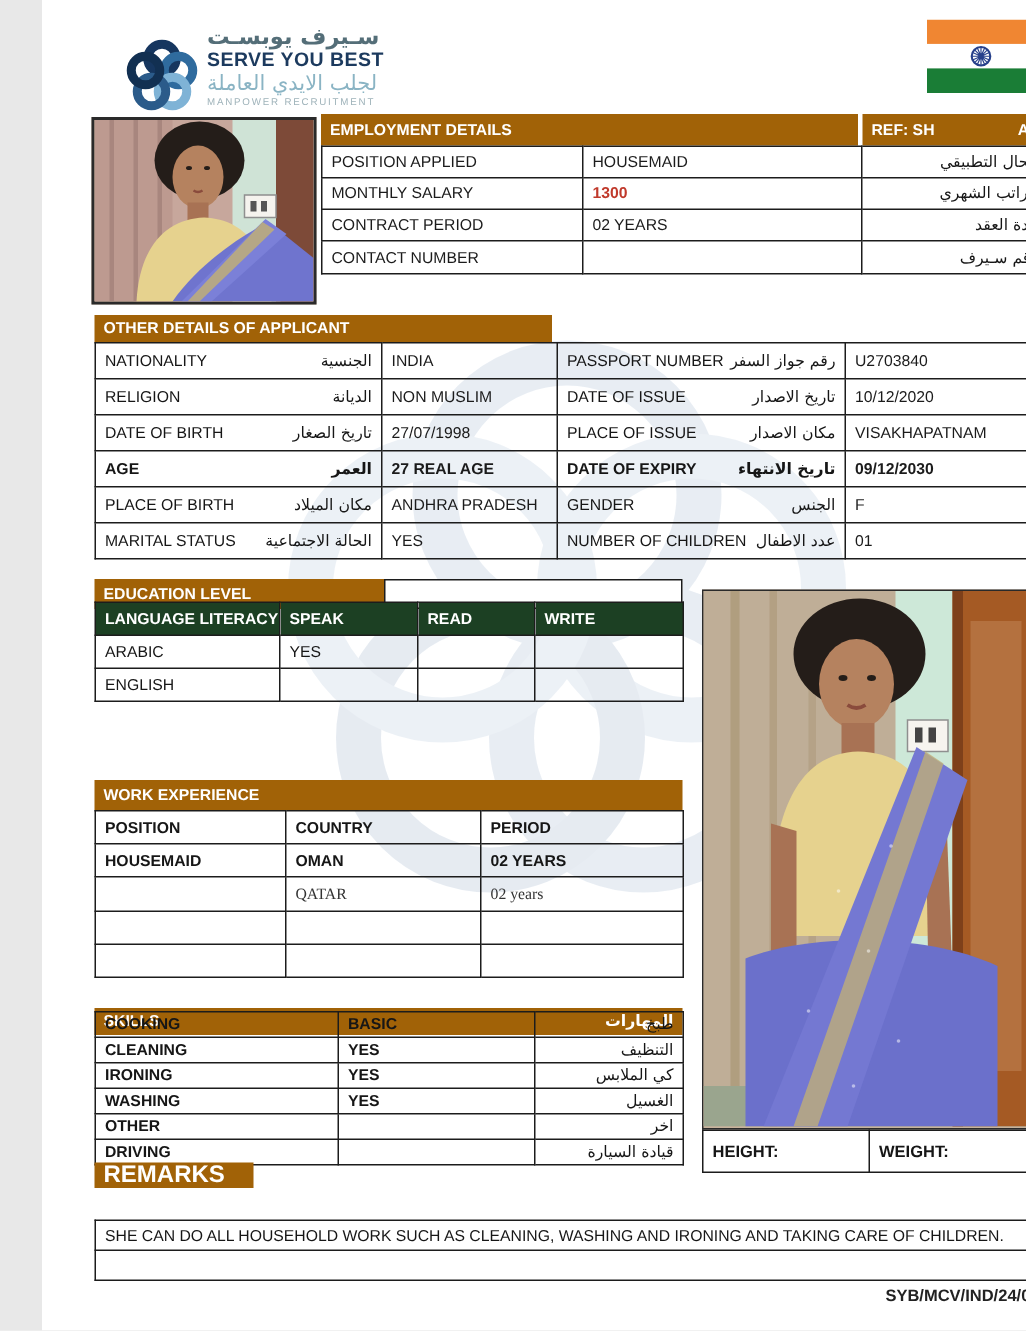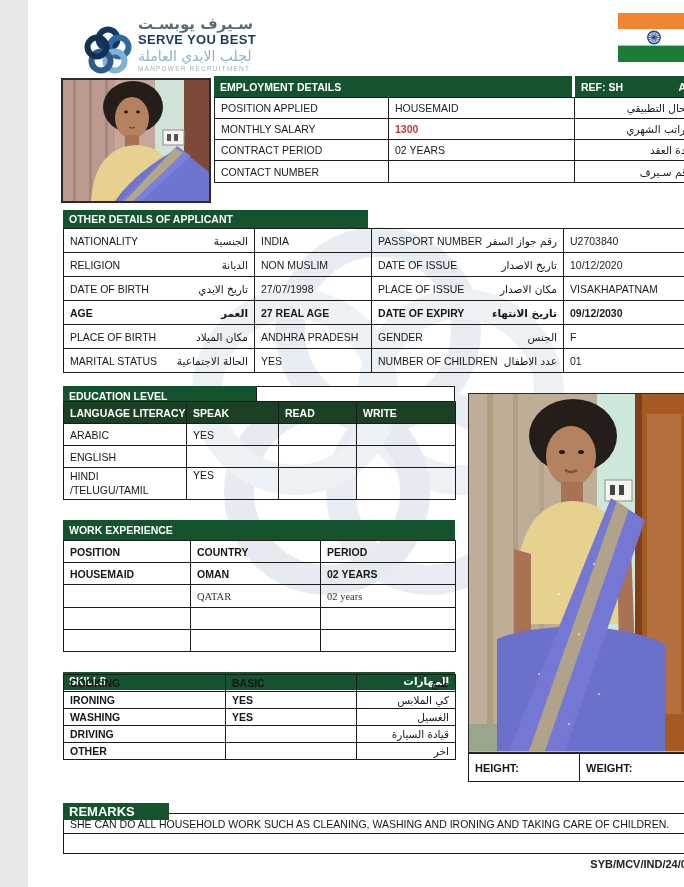--- a/index.html
+++ b/index.html
@@ -2,21 +2,21 @@
 <html><head>
 <meta charset="utf-8">
 <style>
   html,body{margin:0;padding:0;background:#e8e8e8;}
   .page{position:relative;width:684px;height:887px;background:#ffffff;
         font-family:"Liberation Sans",sans-serif;color:#161616;overflow:hidden;margin-left:28px;}
   table{border-collapse:collapse;table-layout:fixed;position:absolute;background:transparent;}
   td{border:1px solid #1c1c1c;padding:1px 6px;font-size:10.5px;vertical-align:middle;
      overflow:hidden;white-space:nowrap;background:transparent;}
   .green{background:#1c4023;color:#fff;font-weight:bold;}
-  .greenbar{position:absolute;background:#14532d;color:#fff;font-weight:bold;
+  .greenbar{position:absolute;background:#a16207;color:#fff;font-weight:bold;
             font-size:10.5px;display:flex;align-items:center;padding:0 6px;box-sizing:border-box;}
   .lbl{color:#1b1b1b;}
   .val{color:#1b1b1b;}
   .red{color:#c0392b;font-weight:bold;}
   .ar{direction:rtl;text-align:right;font-family:"DejaVu Sans",sans-serif;font-size:10.5px;}
   .lr{display:flex;justify-content:space-between;align-items:center;gap:4px;}
   .lr .en{white-space:nowrap;}
   .center{text-align:left;}
   .bold{font-weight:bold;}
   .serif{font-family:"Liberation Serif",serif;color:#333;}
@@ -176,21 +176,21 @@
                 <span class="en">DATE OF ISSUE</span>
                 <span class="ar">تاريخ الاصدار</span>
               </div>
             </td>
         <td class="val">10/12/2020</td>
       </tr>
       <tr style="height:24px;">
         <td>
               <div class="lr">
                 <span class="en">DATE OF BIRTH</span>
-                <span class="ar">تاريخ الايدي</span>
+                <span class="ar">تاريخ الصغار</span>
               </div>
             </td>
         <td class="val">27/07/1998</td>
         <td>
               <div class="lr">
                 <span class="en">PLACE OF ISSUE</span>
                 <span class="ar">مكان الاصدار</span>
               </div>
             </td>
         <td class="val">VISAKHAPATNAM</td>
@@ -268,26 +268,20 @@
         <td>YES</td>
         <td></td>
         <td></td>
       </tr>
       <tr style="height:22px;">
         <td>ENGLISH</td>
         <td></td>
         <td></td>
         <td></td>
       </tr>
-      <tr style="height:32px;">
-        <td class="wrapcell">HINDI /TELUGU/TAMIL</td>
-        <td style="vertical-align:top;">YES</td>
-        <td></td>
-        <td></td>
-      </tr>
     </tbody>
       </table>
 
     <div class="greenbar" style="left:35px;top:520px;width:392px;height:20px;">WORK EXPERIENCE</div>
     <table style="left:35px;top:540px;width:392px;">
       <colgroup>
           <col style="width:127px">
           <col style="width:130px">
           <col style="width:135px">
         </colgroup>
@@ -330,43 +324,48 @@
           <col style="width:131px">
           <col style="width:99px">
         </colgroup>
       <tbody>
       <tr style="height:17px;">
         <td class="bold">COOKING</td>
         <td class="center bold">BASIC</td>
         <td class="ar">طبخ</td>
       </tr>
       <tr style="height:17px;">
+        <td class="bold">CLEANING</td>
+        <td class="center bold">YES</td>
+        <td class="ar">التنظيف</td>
+      </tr>
+      <tr style="height:17px;">
         <td class="bold">IRONING</td>
         <td class="center bold">YES</td>
         <td class="ar">كي الملابس</td>
       </tr>
       <tr style="height:17px;">
         <td class="bold">WASHING</td>
         <td class="center bold">YES</td>
         <td class="ar">الغسيل</td>
       </tr>
       <tr style="height:17px;">
+        <td class="bold">OTHER</td>
+        <td class="center bold"></td>
+        <td class="ar">اخر</td>
+      </tr>
+      <tr style="height:17px;">
         <td class="bold">DRIVING</td>
         <td class="center bold"></td>
         <td class="ar">قيادة السيارة</td>
       </tr>
-      <tr style="height:17px;">
-        <td class="bold">OTHER</td>
-        <td class="center bold"></td>
-        <td class="ar">اخر</td>
-      </tr>
-    </tbody>
-      </table>
-
-    <div class="greenbar" style="left:35px;top:803px;width:106px;height:17px;font-size:13px;z-index:2;">REMARKS</div>
+    </tbody>
+      </table>
+
+    <div class="greenbar" style="left:35px;top:775px;width:106px;height:17px;font-size:16px;z-index:2;">REMARKS</div>
     <table style="left:35px;top:813px;width:625px;padding-left:33px;">
       <colgroup>
           <col style="width:625px">
         </colgroup>
       <tbody>
           <tr style="height:20px;">
         <td>SHE CAN DO ALL HOUSEHOLD WORK SUCH AS CLEANING, WASHING AND IRONING AND TAKING CARE OF CHILDREN.</td>
       </tr>
       <tr style="height:20px;">
         <td></td>

